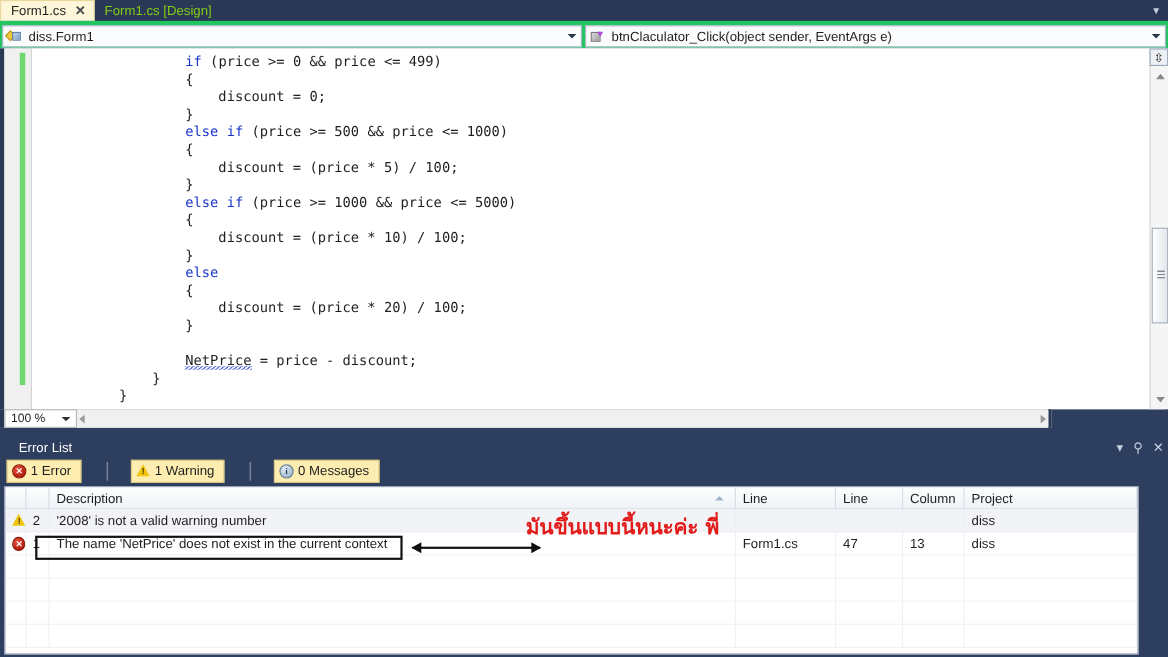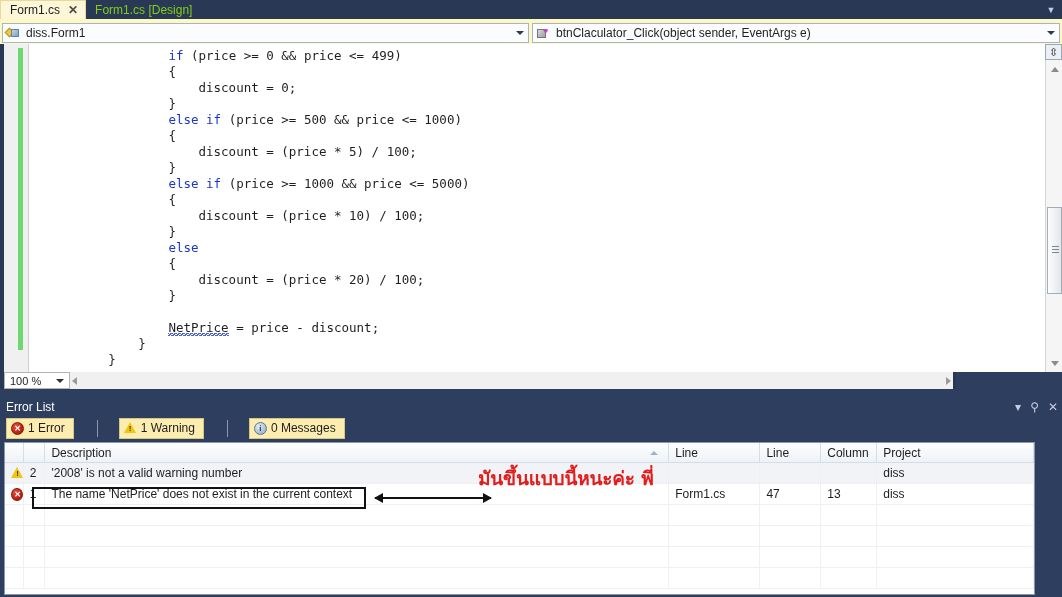--- a/index.html
+++ b/index.html
@@ -50,21 +50,21 @@
   .tabstrip .spacer { flex: 1; }
   .tab-dropdown {
     width: 22px; height: 19px;
     display: flex; align-items: center; justify-content: center;
   }
 
   
   .navbar {
     position: absolute; left: 0; top: 19px;
     width: 1062px; height: 25px;
-    background: #fef9c3;
+    background: #22c55e;
     display: flex;
     align-items: center;
     padding: 2px 2px 0 2px;
   }
   .nav-combo {
     height: 20px;
     background: #fbfcfd;
     border: 1px solid #a5b4c8;
     display: flex; align-items: center;
     font-size: 12px;
@@ -229,21 +229,21 @@
 
   
   .errpanel {
     position: absolute; left: 0; top: 398px;
     width: 1062px; height: 199px;
     background: #2d3e5f;
   }
   .err-title {
     height: 18px;
     display: flex; align-items: center;
-    padding-left: 6px;
+    padding-left: 17px;
     font-size: 12px; color: #ffffff;
     position: relative;
   }
   .err-title .ctrls {
     position: absolute; right: 4px; top: 0;
     height: 18px;
     display: flex; align-items: center; gap: 9px;
     color: #c6cee0;
     font-size: 12px;
   }

